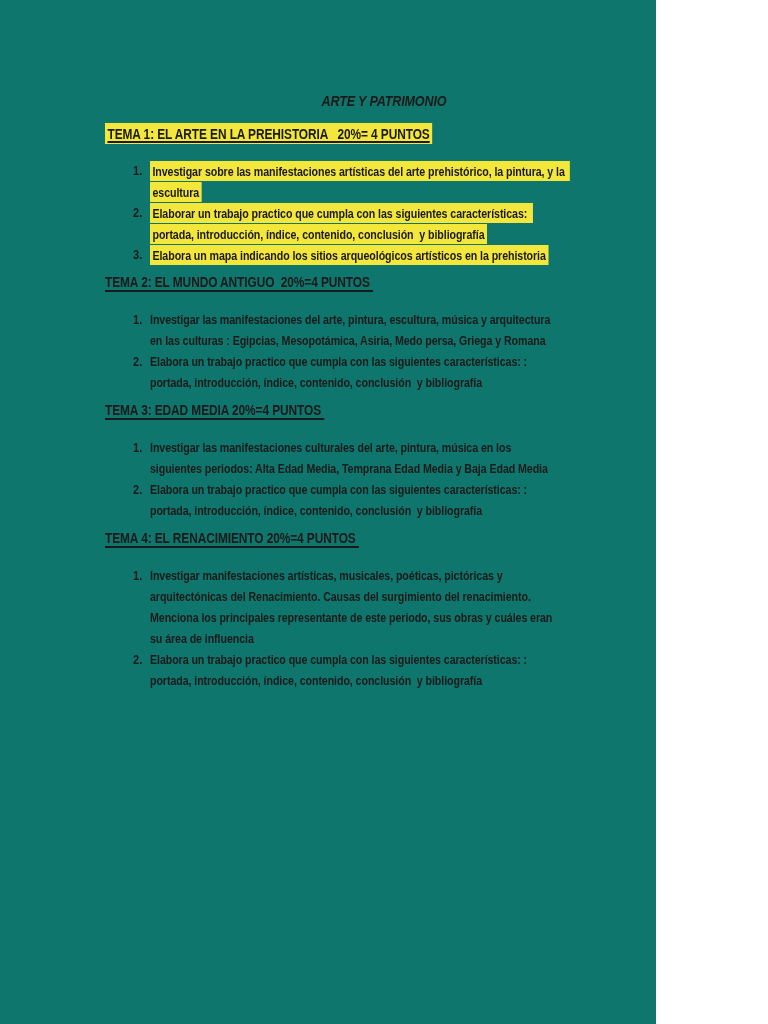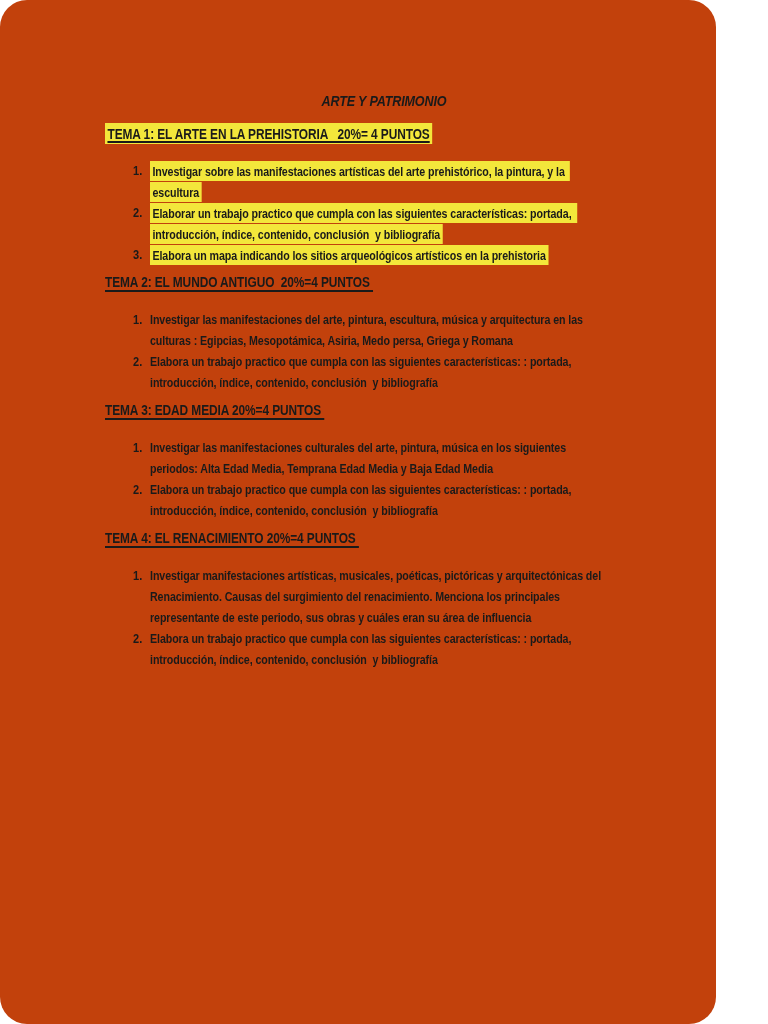--- a/index.html
+++ b/index.html
@@ -7,25 +7,24 @@
     padding: 0;
     background: #ffffff;
     width: 768px;
     height: 1024px;
     overflow: hidden;
     font-family: "Liberation Sans", sans-serif;
     color: #1a1a1a;
   }
   .page {
     box-sizing: border-box;
-    width: 716px;
+    width: 656px;
     height: 1024px;
     padding: 92px 0 0 105px;
-    background: #c2410c;
-    border-radius: 27px;
+    background: #0f766e;
   }
   .title {
     width: 558px;
     margin: 0 0 14px 0;
     font-size: 15px;
     font-weight: bold;
     font-style: italic;
     line-height: 18px;
     text-align: center;
     letter-spacing: -0.2px;

